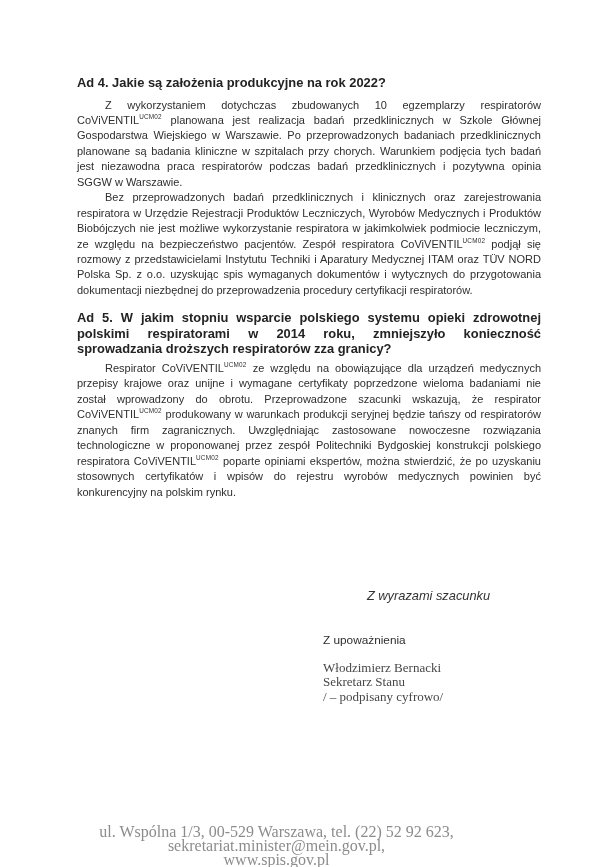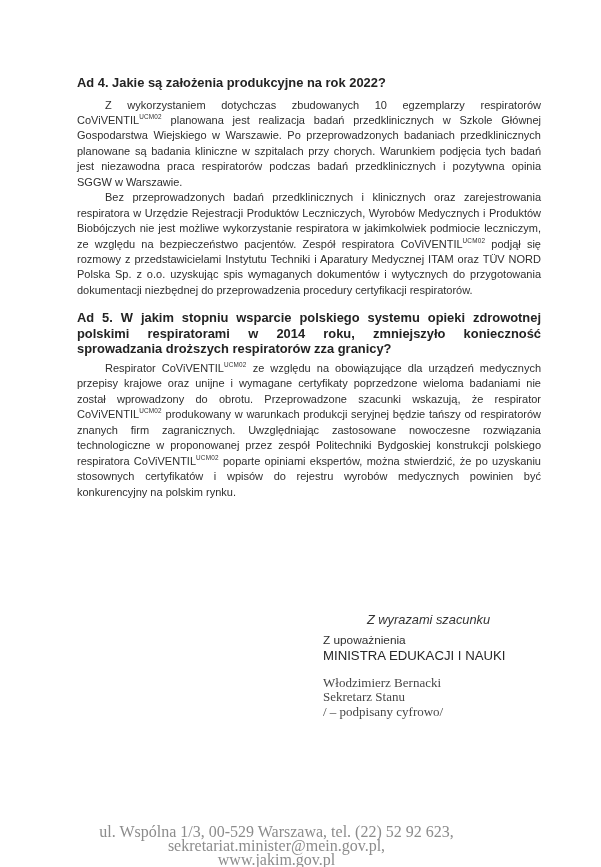--- a/index.html
+++ b/index.html
@@ -39,21 +39,21 @@
   }
   .para sup {
     font-size: 0.58em;
     vertical-align: super;
     line-height: 0;
     letter-spacing: 0.2px;
   }
   .closing {
     position: absolute;
     left: 367px;
-    top: 612px;
+    top: 588px;
     font-style: italic;
     font-size: 12.8px;
     color: #333333;
     white-space: nowrap;
     text-align: right;
   }
   .signature {
     position: absolute;
     left: 323px;
     top: 633px;
@@ -100,26 +100,25 @@
     <p class="para"><span>Z wykorzystaniem dotychczas zbudowanych 10 egzemplarzy respiratorów CoViVENTIL</span><sup>UCM02</sup><span> planowana jest realizacja badań przedklinicznych w Szkole Głównej Gospodarstwa Wiejskiego w Warszawie. Po przeprowadzonych badaniach przedklinicznych planowane są badania kliniczne w szpitalach przy chorych. Warunkiem podjęcia tych badań jest niezawodna praca respiratorów podczas badań przedklinicznych i pozytywna opinia SGGW w Warszawie.</span></p>
     <p class="para"><span>Bez przeprowadzonych badań przedklinicznych i klinicznych oraz zarejestrowania respiratora w Urzędzie Rejestracji Produktów Leczniczych, Wyrobów Medycznych i Produktów Biobójczych nie jest możliwe wykorzystanie respiratora w jakimkolwiek podmiocie leczniczym, ze względu na bezpieczeństwo pacjentów. Zespół respiratora CoViVENTIL</span><sup>UCM02</sup><span> podjął się rozmowy z przedstawicielami Instytutu Techniki i Aparatury Medycznej ITAM oraz TÜV NORD Polska Sp. z o.o. uzyskując spis wymaganych dokumentów i wytycznych do przygotowania dokumentacji niezbędnej do przeprowadzenia procedury certyfikacji respiratorów.</span></p>
     <h2 class="q-heading q-heading-2">Ad 5. W jakim stopniu wsparcie polskiego systemu opieki zdrowotnej polskimi respiratorami w 2014 roku, zmniejszyło konieczność sprowadzania droższych respiratorów zza granicy?</h2>
     <p class="para"><span>Respirator CoViVENTIL</span><sup>UCM02</sup><span> ze względu na obowiązujące dla urządzeń medycznych przepisy krajowe oraz unijne i wymagane certyfikaty poprzedzone wieloma badaniami nie został wprowadzony do obrotu. Przeprowadzone szacunki wskazują, że respirator CoViVENTIL</span><sup>UCM02</sup><span> produkowany w warunkach produkcji seryjnej będzie tańszy od respiratorów znanych firm zagranicznych. Uwzględniając zastosowane nowoczesne rozwiązania technologiczne w proponowanej przez zespół Politechniki Bydgoskiej konstrukcji polskiego respiratora CoViVENTIL</span><sup>UCM02</sup><span> poparte opiniami ekspertów, można stwierdzić, że po uzyskaniu stosownych certyfikatów i wpisów do rejestru wyrobów medycznych powinien być konkurencyjny na polskim rynku.</span></p>
   </div>
 
   <div class="closing">Z wyrazami szacunku</div>
 
   <div class="signature">
     <div class="sig-auth">Z upoważnienia</div>
-    <div class="sig-authority">MINISTRA EDUKACJI I NAUKI</div>
     <div class="sig-name-block">
       <div class="sig-name">Włodzimierz Bernacki</div>
       <div class="sig-title">Sekretarz Stanu</div>
       <div class="sig-digital">/ – podpisany cyfrowo/</div>
     </div>
   </div>
 
   <div class="footer">
     <div>ul. Wspólna 1/3, 00-529 Warszawa, tel. (22) 52 92 623, sekretariat.minister@mein.gov.pl,</div>
-    <div>www.jakim.gov.pl</div>
+    <div>www.spis.gov.pl</div>
   </div>
 
 </div>
 
 </body></html>

